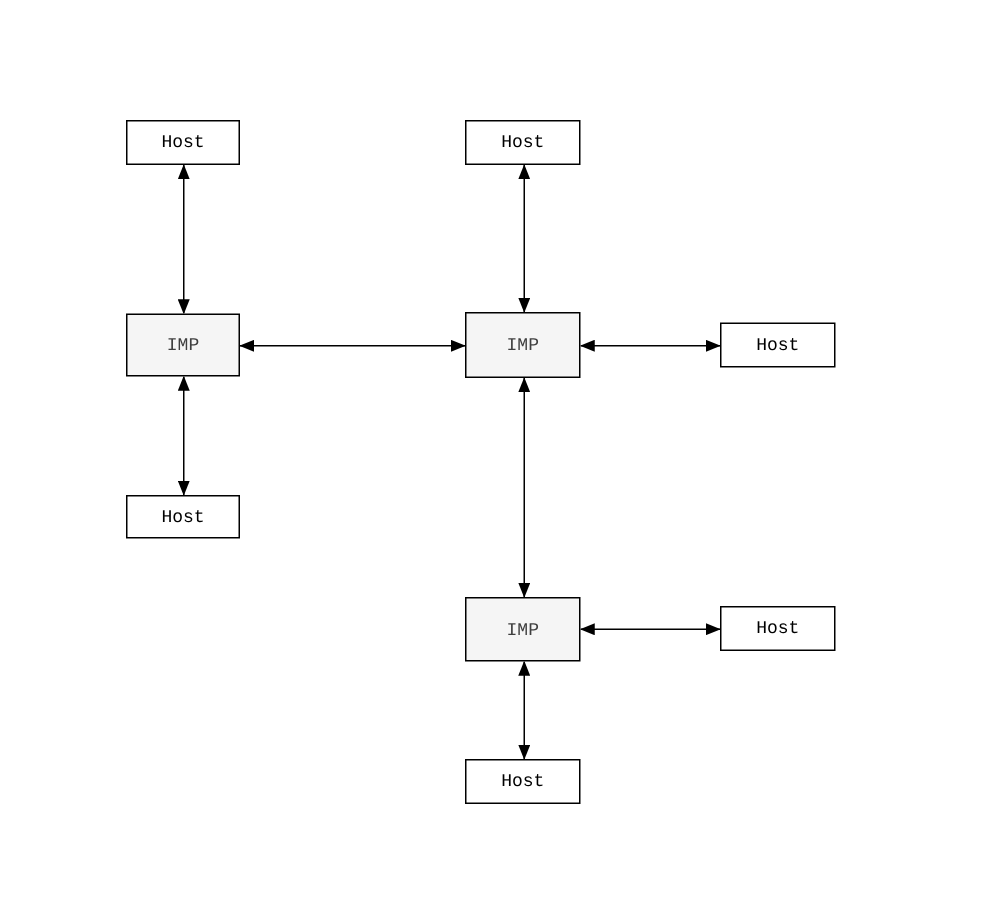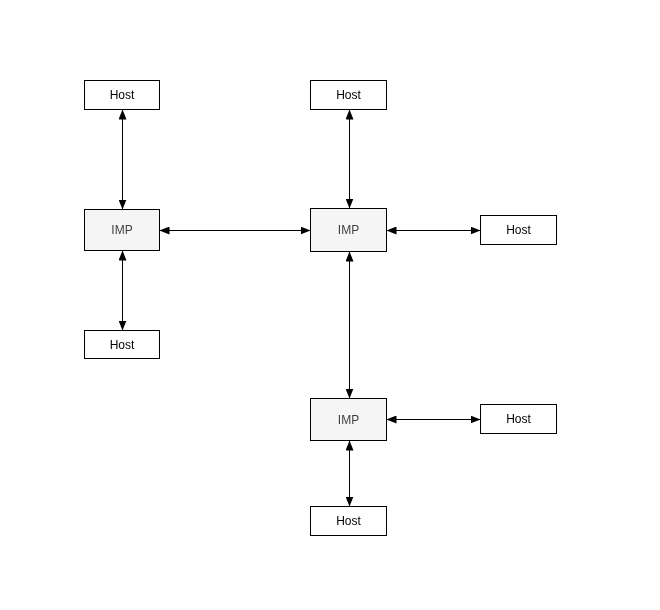--- a/index.html
+++ b/index.html
@@ -6,21 +6,21 @@
     margin: 0;
     padding: 0;
     background: #ffffff;
   }
   .canvas {
     position: relative;
     width: 660px;
     height: 610px;
     background: #ffffff;
     overflow: hidden;
-    font-family: Liberation Sans, sans-serif;
+    font-family: Liberation Mono, monospace;
   }
   .edges-layer {
     position: absolute;
     left: 0;
     top: 0;
     width: 660px;
     height: 610px;
   }
   .nodes-layer {
     position: absolute;

